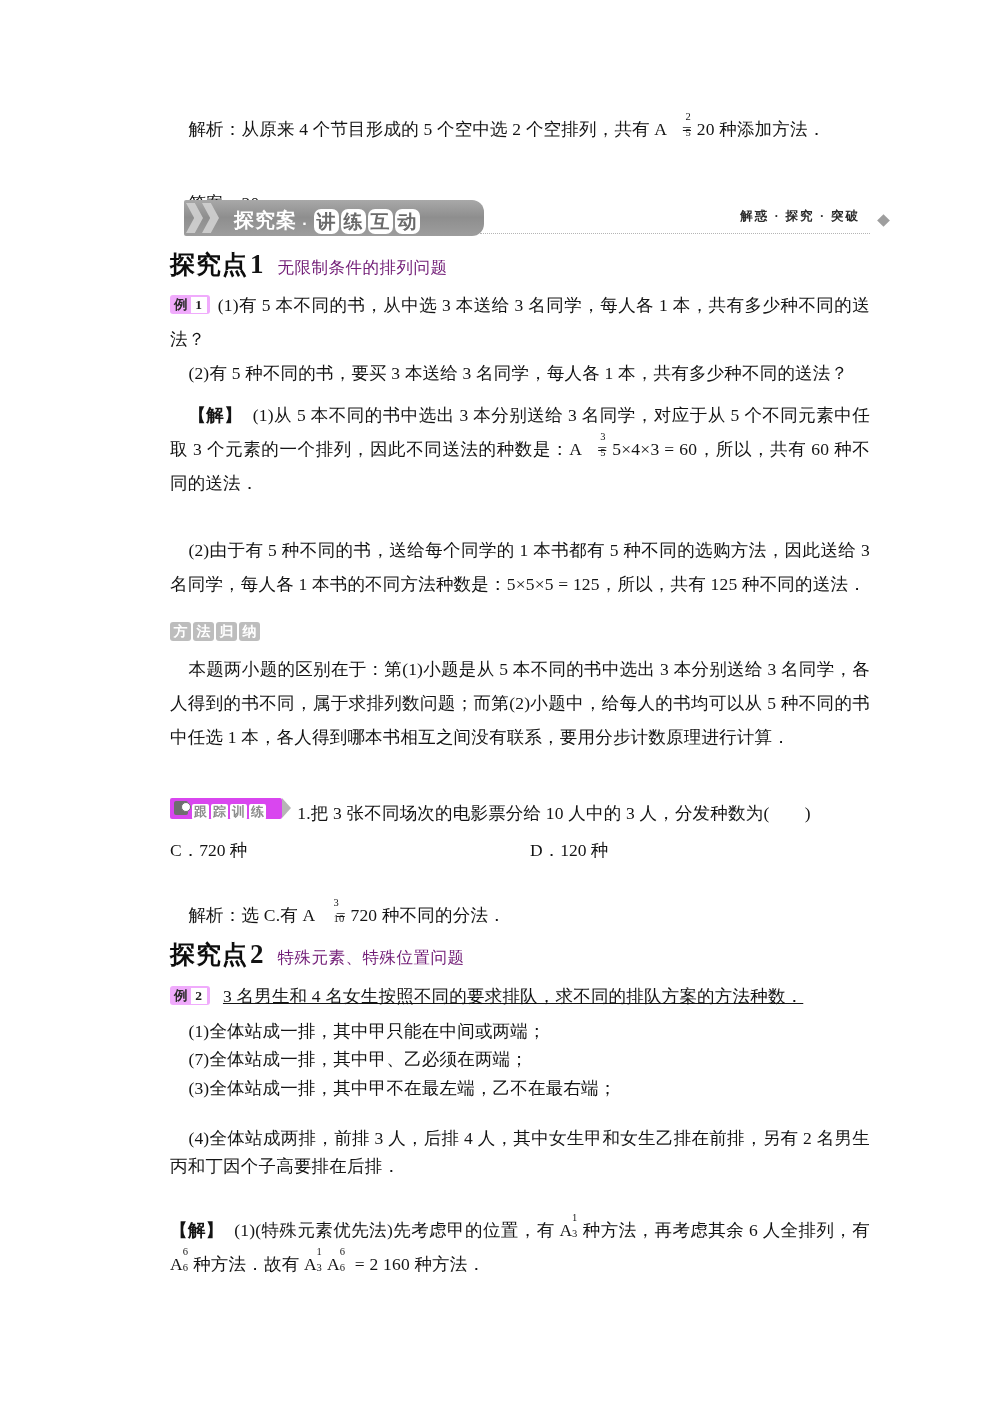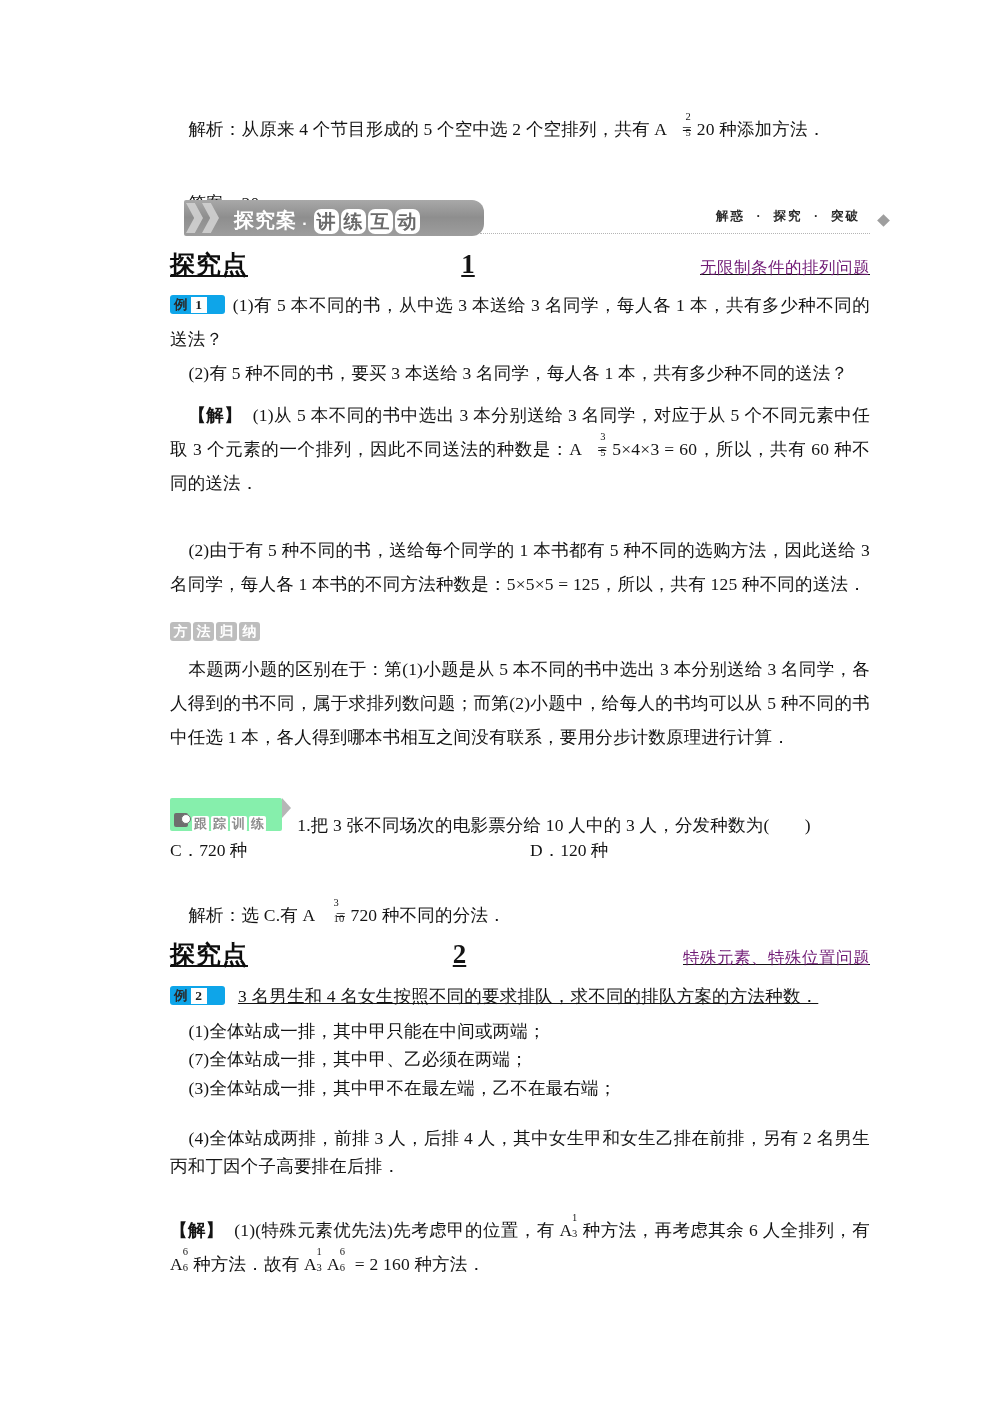--- a/index.html
+++ b/index.html
@@ -123,40 +123,39 @@
   }
   .banner-rule {
     position: absolute;
     left: 310px; top: 33px;
     width: 390px;
     border-top: 1px dotted #b5b5b5;
   }
   .banner-sub {
     position: absolute;
     right: 30px; top: 8px;
-    font-family: Liberation Mono, monospace;
+    font-family: Liberation Serif, serif;
     font-weight: bold;
     font-size: 12.5px;
     color: #2b2b2b;
     letter-spacing: 2px;
   }
   .banner-diamond {
     position: absolute;
     right: 2px; top: 16px;
     width: 9px; height: 9px;
     background: #9e9e9e;
     transform: rotate(45deg);
   }
 
   
   .exp-head {
     display: flex;
     align-items: baseline;
-    justify-content: space-between;
-    text-decoration: underline;
+    justify-content: flex-start;
   }
   .exp-head .main {
     font-family: "DejaVu Sans", "Liberation Sans", sans-serif;
     font-weight: bold;
     font-size: 25px;
     color: #0d0d0d;
     letter-spacing: 1px;
   }
   .exp-head .num {
     font-family: "Liberation Serif", serif;
@@ -169,23 +168,23 @@
     color: #701a75;
     margin-left: 14px;
     letter-spacing: .5px;
   }
   .exp1 { position: absolute; left: 0; top: 248px; width: 700px; }
   .exp2 { position: absolute; left: 0; top: 938px; width: 700px; }
 
   
   .ex-badge {
     display: inline-block;
-    background: #0ea5e9;
+    background: #f0abfc;
     border-radius: 3px;
-    padding: 1px 18px 1px 4px;
+    padding: 1px 3px 1px 4px;
     font-family: "DejaVu Sans", "Liberation Sans", sans-serif;
     font-size: 13.5px;
     font-weight: bold;
     color: #2a2a2a;
     line-height: 16px;
     vertical-align: 2px;
     margin-right: 8px;
     white-space: nowrap;
   }
   .ex-badge .n {
@@ -212,23 +211,23 @@
     width: 21px;
     text-align: center;
     border-radius: 3px;
     margin-right: 2px;
   }
 
   
   .tt-badge {
     display: inline-block;
     position: relative;
-    background: #86efac;
+    background: #d946ef;
     height: 21px;
-    padding: 12px 16px 0 4px;
+    padding: 0 16px 0 4px;
     border-radius: 2px;
     vertical-align: 1px;
     margin-right: 10px;
     white-space: nowrap;
     text-decoration: underline;
   }
   .tt-badge:after {
     content: "";
     position: absolute;
     right: -9px; top: 0;

